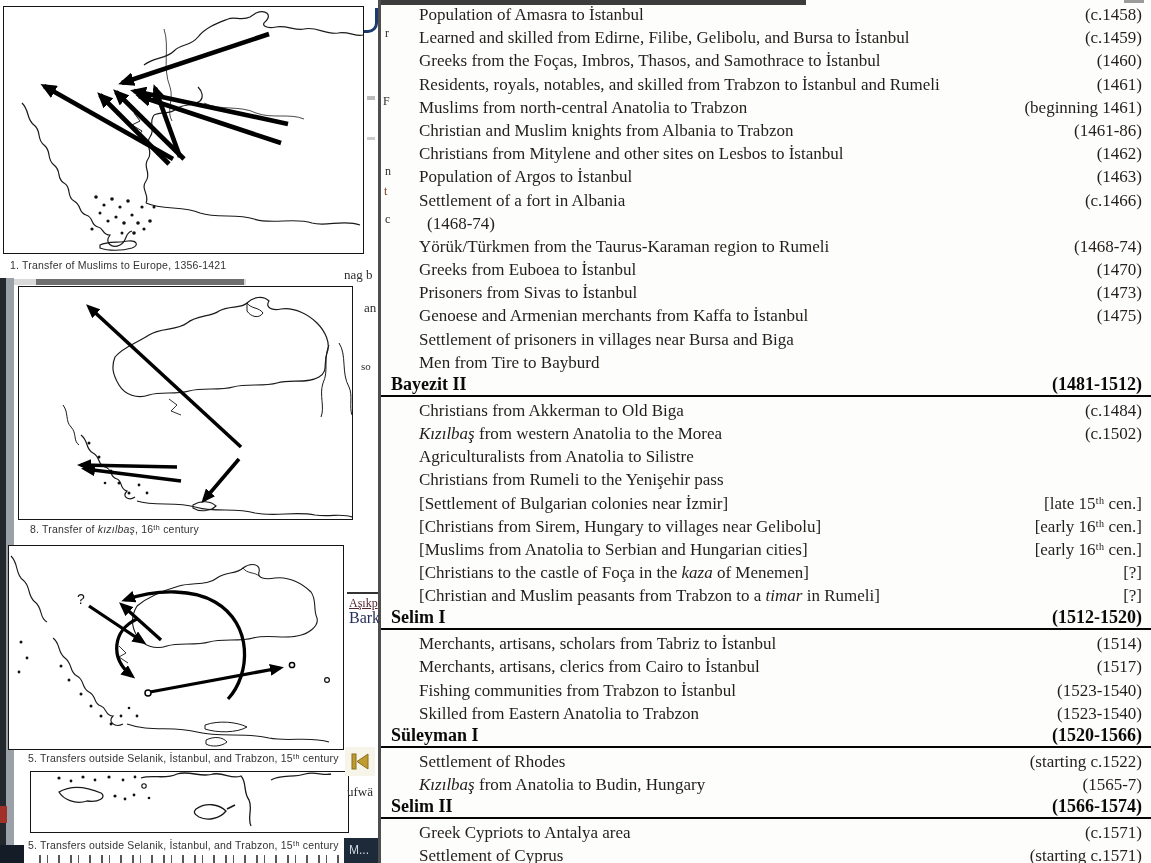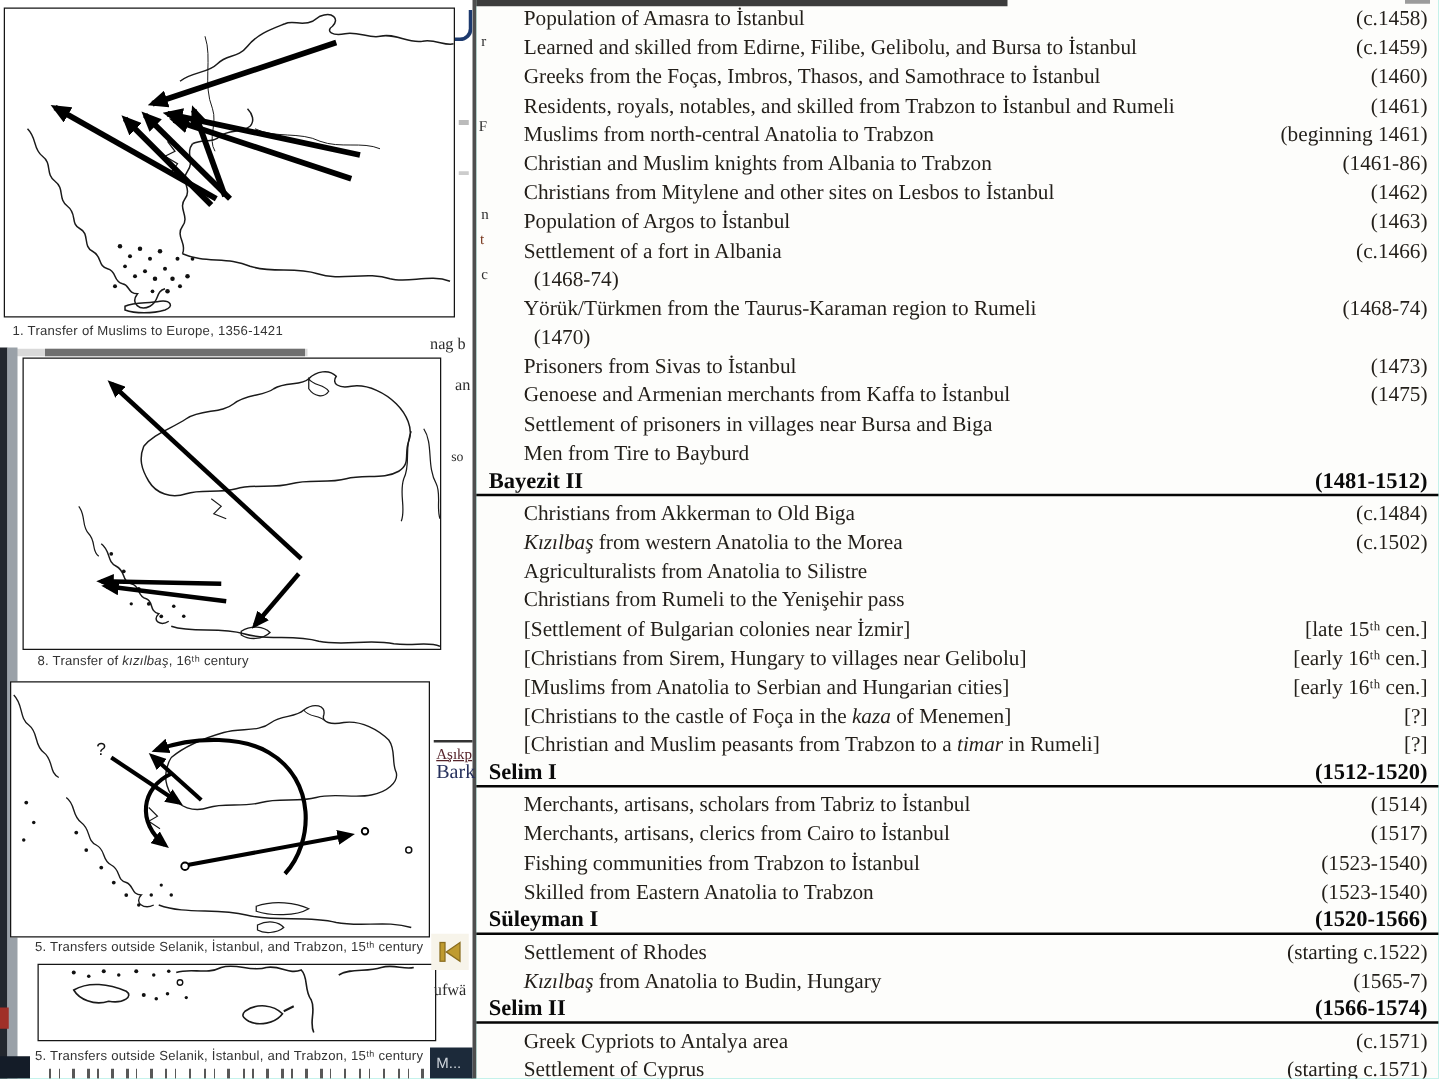--- a/index.html
+++ b/index.html
@@ -1,16 +1,16 @@
 <!DOCTYPE html>
 <html><head>
 <meta charset="utf-8">
 <style>
   html,body{margin:0;padding:0;background:#e9e9e9;}
-  .screen{position:relative;width:1151px;height:863px;background:#5eead4;overflow:hidden;
+  .screen{position:relative;width:1151px;height:863px;background:#bef264;overflow:hidden;
           font-family:"Liberation Serif","DejaVu Serif",serif;}
   
   .doc{position:absolute;left:381px;top:0;width:770px;height:863px;background:#fdfdfb;z-index:1;}
   .doc-topbar{position:absolute;left:0;top:0;width:425px;height:5px;background:#3c3c3c;}
   .doc-topbar-right{position:absolute;left:743px;top:0;width:20px;height:3px;background:#9b9b9b;}
   .rows{position:absolute;left:0;top:0;width:770px;padding-top:3px;}
   .row{display:flex;justify-content:space-between;align-items:baseline;height:23.2px;line-height:23.4px;
        padding:0 9px 0 38px;font-size:17px;color:#221e19;white-space:nowrap;overflow:hidden;}
   .row .rdate{flex:none;padding-left:8px;}
   .row.section{padding-left:10px;font-size:18px;font-weight:bold;color:#0a0a0a;
@@ -96,20 +96,21 @@
           <span class="rdate">(c.1466)</span>
         </div>
         <div class="row">
           <span class="rdate">(1468-74)</span>
         </div>
         <div class="row">
           <span class="rtext"><span>Yörük/Türkmen from the Taurus-Karaman region to Rumeli</span></span>
           <span class="rdate">(1468-74)</span>
         </div>
         <div class="row">
+          <span class="rtext"><span>Greeks from Euboea to İstanbul</span></span>
           <span class="rdate">(1470)</span>
         </div>
         <div class="row">
           <span class="rtext"><span>Prisoners from Sivas to İstanbul</span></span>
           <span class="rdate">(1473)</span>
         </div>
         <div class="row">
           <span class="rtext"><span>Genoese and Armenian merchants from Kaffa to İstanbul</span></span>
           <span class="rdate">(1475)</span>
         </div>

